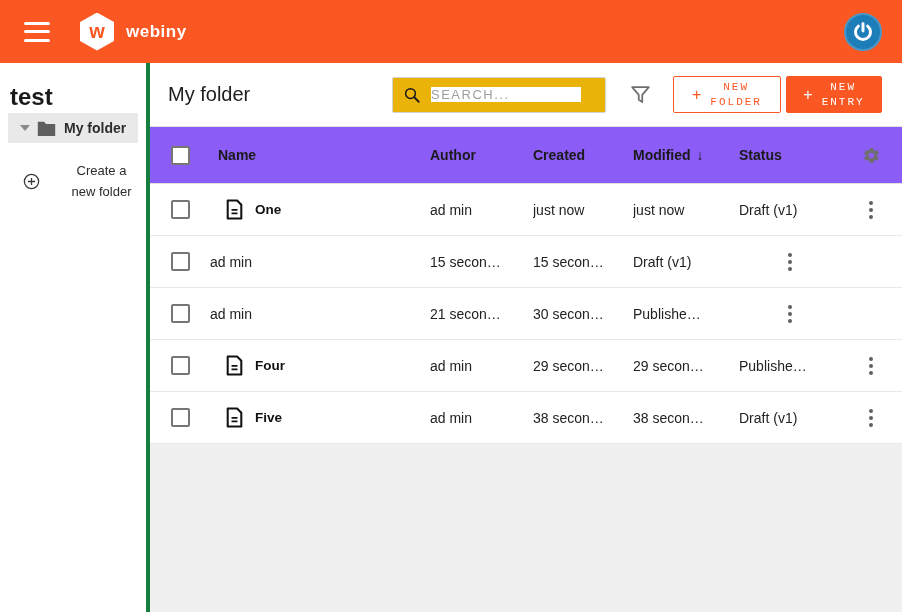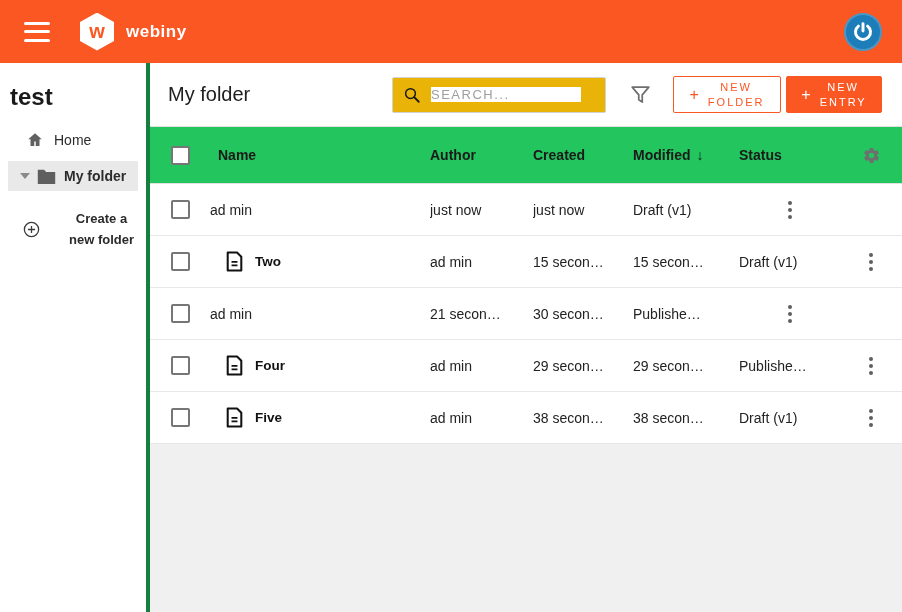--- a/index.html
+++ b/index.html
@@ -27,44 +27,44 @@
   .side-title { font-size:24px; font-weight:bold; color:#1a1a1a; padding:0 10px; }
   .side-model { font-size:14px; padding:4px 10px 0 10px; color:#8a8a8a; }
   .side-model .model-link { color:#f97c5b; }
   .nav-item { display:flex; align-items:center; font-size:14px; color:#2b2b2b; cursor:pointer; }
   .nav-home { padding:14px 10px 10px 26px; margin-top:6px; }
   .nav-home .label { margin-left:10px; font-weight:500; }
   .nav-folder { background:#e9e9e9; margin:2px 8px; padding:7px 6px; border-radius:1px; }
   .caret { width:0; height:0; border-left:5px solid transparent; border-right:5px solid transparent; border-top:6px solid #8a8a8a; margin:0 7px 0 6px; }
   .nav-folder .label { margin-left:8px; font-weight:bold; font-size:14px; }
   .nav-create { padding:16px 6px 0 22px; align-items:center; }
-  .nav-create .label { margin-left:22px; font-weight:bold; font-size:13px; width:86px; text-align:center; line-height:1.6; }
+  .nav-create .label { margin-left:22px; font-weight:normal; font-size:13px; width:86px; text-align:center; line-height:1.6; }
 
   
   .main { flex:1; display:flex; flex-direction:column; min-width:0; }
   .main-header { height:64px; flex:0 0 64px; background:#fff; border-bottom:1px solid #e0e0e0;
                  display:flex; align-items:center; padding:0 20px 0 18px; }
   .page-title { font-size:20px; color:#202020; }
   .mh-spacer { flex:1; }
   .searchbox { width:214px; height:36px; border:1px solid #d2d2d2; border-radius:2px; background:#eab308;
                display:flex; align-items:center; padding:0 10px; margin-right:24px; }
   .searchbox input { border:none; outline:none; width:150px; font-size:13px; letter-spacing:1.5px; color:#444;
                      font-family:"Liberation Sans", sans-serif; margin-left:10px; }
   .searchbox input::placeholder { color:#9e9e9e; }
   .filter-btn { margin-right:22px; cursor:pointer; display:flex; align-items:center; }
   .btn { height:37px; border-radius:2px; display:flex; align-items:center; justify-content:center;
          font-size:11px; letter-spacing:2px; font-weight:500; cursor:pointer; line-height:1.35; text-align:center; }
   .btn .plus { font-size:16px; font-weight:400; margin-right:9px; letter-spacing:0; }
   .btn-outline { width:108px; background:#fff; border:1px solid #fa5723; color:#fa5723; margin-right:5px; }
   .btn-solid { width:96px; background:#fa5723; border:1px solid #fa5723; color:#fff; }
-  .btn .two-line { white-space:pre-line; }
+  .btn .two-line { white-space:pre-line;font-family:Liberation Mono, monospace; }
 
   
   .grid-row { display:grid; grid-template-columns:60px 220px 103px 100px 106px 101px 1fr; align-items:center; }
-  .thead { height:57px; flex:0 0 57px; background:#22c55e; border-bottom:1px solid #e0e0e0; font-weight:bold; font-size:14px; color:#1a1a1a; }
+  .thead { height:57px; flex:0 0 57px; background:#8b5cf6; border-bottom:1px solid #e0e0e0; font-weight:bold; font-size:14px; color:#1a1a1a; }
   .thead .c-name { padding-left:8px; }
   .c-check { display:flex; justify-content:center; }
   .checkbox { width:19px; height:19px; border:2px solid #767676; border-radius:2px; background:#fff; cursor:pointer; display:inline-block; }
   .c-actions { display:flex; justify-content:center; }
   .sort-arrow { font-weight:400; margin-left:6px; font-size:14px; }
   .gear { cursor:pointer; display:flex; }
 
   .trow { height:52px; flex:0 0 52px; background:#fff; border-bottom:1px solid #e8e8e8; font-size:14px; color:#222; }
   .trow .c-name { display:flex; align-items:center; padding-left:16px; }
   .trow .name-text { font-weight:bold; font-size:13.5px; margin-left:12px; color:#111; }
@@ -100,28 +100,20 @@
         </svg>
       </span>
     </div>
   </div>
 
   <div class="bodyrow">
 
     <div class="sidebar">
       <div class="side-title">test</div>
 
-      <div class="nav-item nav-home">
-        <span>
-          <svg width="18" height="18" viewBox="0 0 24 24">
-              <path d="M12 3 L3 11 h3 v9 h5 v-6 h2 v6 h5 v-9 h3 Z" fill="#616161"></path>
-            </svg>
-        </span>
-        <span class="label">Home</span>
-      </div>
 
       <div class="nav-item nav-folder">
         <span class="caret"></span>
         <span>
           <svg width="19" height="16" viewBox="0 0 24 20">
               <path d="M1 2 h8 l2.5 3 H23 v15 H1 Z" fill="#5f5f5f"></path>
             </svg>
         </span>
         <span class="label">My folder</span>
       </div>
@@ -185,46 +177,46 @@
                 <path fill="#6f6f6f" d="M19.14 12.94c.04-.3.06-.61.06-.94 0-.32-.02-.64-.07-.94l2.03-1.58c.18-.14.23-.41.12-.61l-1.92-3.32c-.12-.22-.37-.29-.59-.22l-2.39.96c-.5-.38-1.03-.7-1.62-.94l-.36-2.54c-.04-.24-.24-.41-.48-.41h-3.84c-.24 0-.43.17-.47.41l-.36 2.54c-.59.24-1.13.57-1.62.94l-2.39-.96c-.22-.08-.47 0-.59.22L2.74 8.87c-.12.21-.08.47.12.61l2.03 1.58c-.05.3-.09.63-.09.94s.02.64.07.94l-2.03 1.58c-.18.14-.23.41-.12.61l1.92 3.32c.12.22.37.29.59.22l2.39-.96c.5.38 1.03.7 1.62.94l.36 2.54c.05.24.24.41.48.41h3.84c.24 0 .44-.17.47-.41l.36-2.54c.59-.24 1.13-.56 1.62-.94l2.39.96c.22.08.47 0 .59-.22l1.92-3.32c.12-.22.07-.47-.12-.61l-2.01-1.58zM12 15.6c-1.98 0-3.6-1.62-3.6-3.6s1.62-3.6 3.6-3.6 3.6 1.62 3.6 3.6-1.62 3.6-3.6 3.6z"></path>
               </svg>
           </span>
         </div>
       </div>
 
       <div class="grid-row trow">
         <div class="c-check">
             <span class="checkbox"></span>
           </div>
-        <div class="cell-text">ad min</div>
-        <div class="cell-text">just now</div>
-        <div class="cell-text">just now</div>
-        <div class="cell-text">Draft (v1)</div>
-        <div class="c-actions">
-            <span class="kebab">
-              <i></i>
-              <i></i>
-              <i></i>
-            </span>
-          </div>
-      </div>
-
-      <div class="grid-row trow">
-        <div class="c-check">
-            <span class="checkbox"></span>
-          </div>
         <div class="c-name">
           <span>
               <svg width="17" height="21" viewBox="0 0 20 24">
                 <path d="M2 1.5 h11 l5 5 V22.5 H2 Z" fill="#fff" stroke="#111" stroke-width="2.4" stroke-linejoin="round"></path>
                 <path d="M6.5 12.5 h7 M6.5 16.5 h7" stroke="#111" stroke-width="2"></path>
               </svg>
             </span>
-          <span class="name-text">Two</span>
-        </div>
+          <span class="name-text">One</span>
+        </div>
+        <div class="cell-text">ad min</div>
+        <div class="cell-text">just now</div>
+        <div class="cell-text">just now</div>
+        <div class="cell-text">Draft (v1)</div>
+        <div class="c-actions">
+            <span class="kebab">
+              <i></i>
+              <i></i>
+              <i></i>
+            </span>
+          </div>
+      </div>
+
+      <div class="grid-row trow">
+        <div class="c-check">
+            <span class="checkbox"></span>
+          </div>
         <div class="cell-text">ad min</div>
         <div class="cell-text">15 secon…</div>
         <div class="cell-text">15 secon…</div>
         <div class="cell-text">Draft (v1)</div>
         <div class="c-actions">
             <span class="kebab">
               <i></i>
               <i></i>
               <i></i>
             </span>

